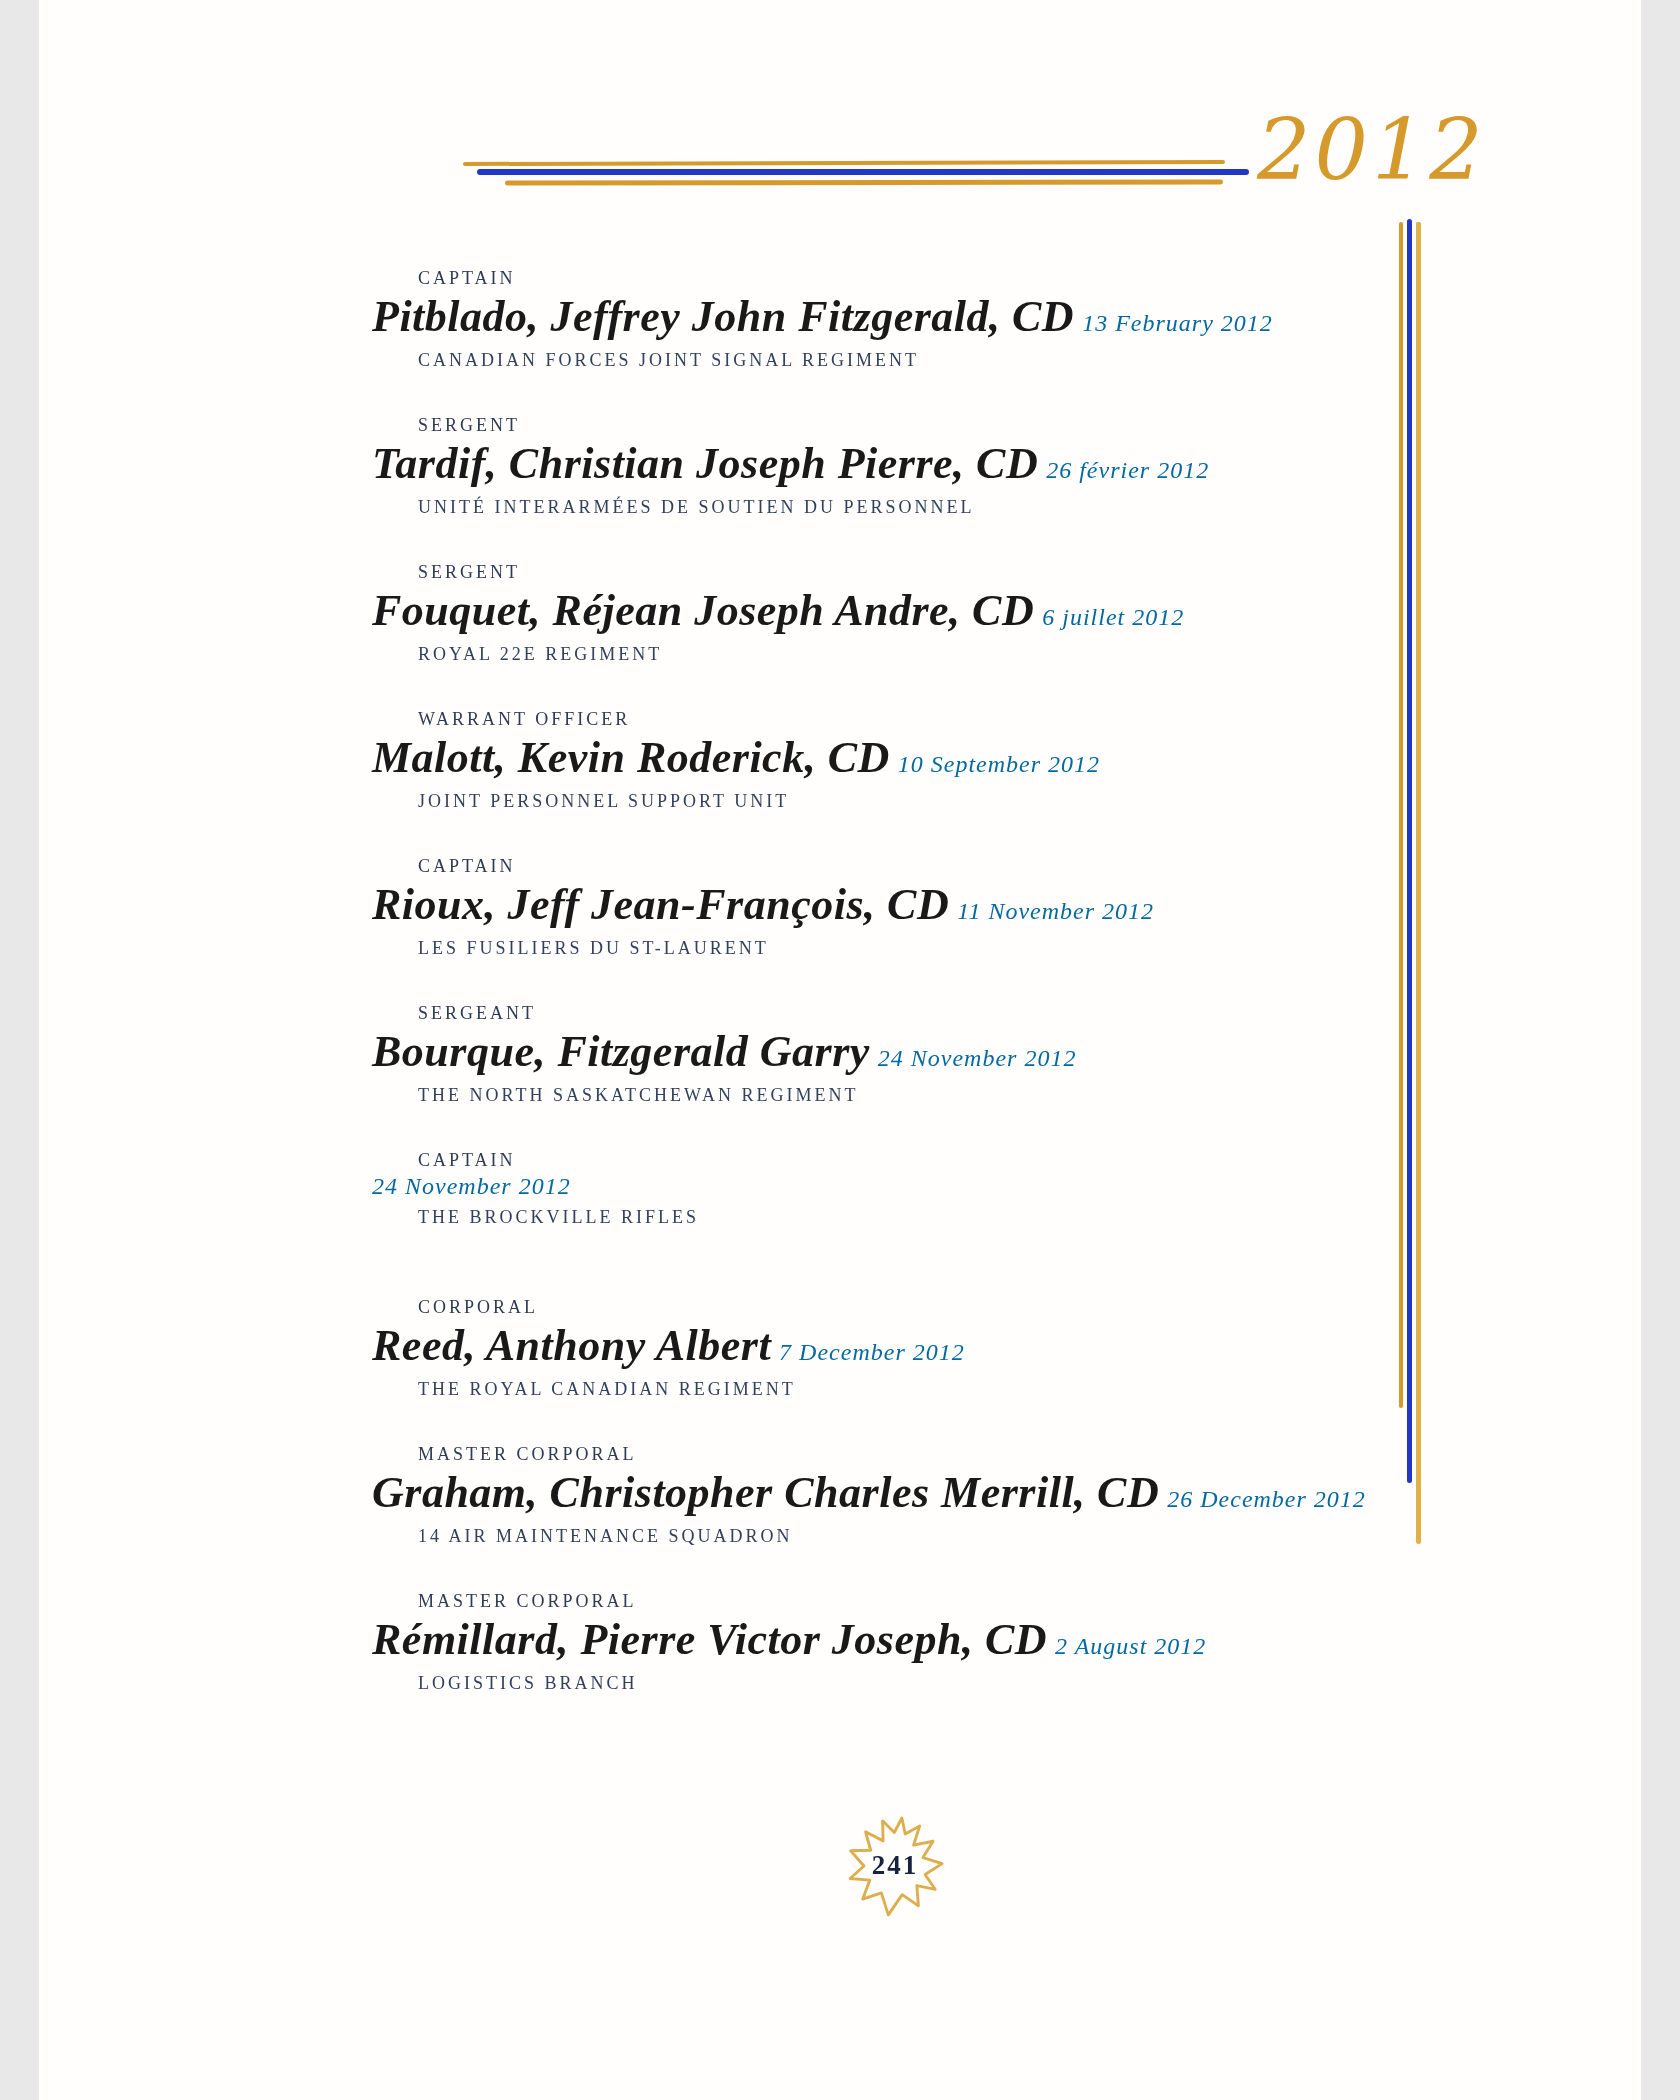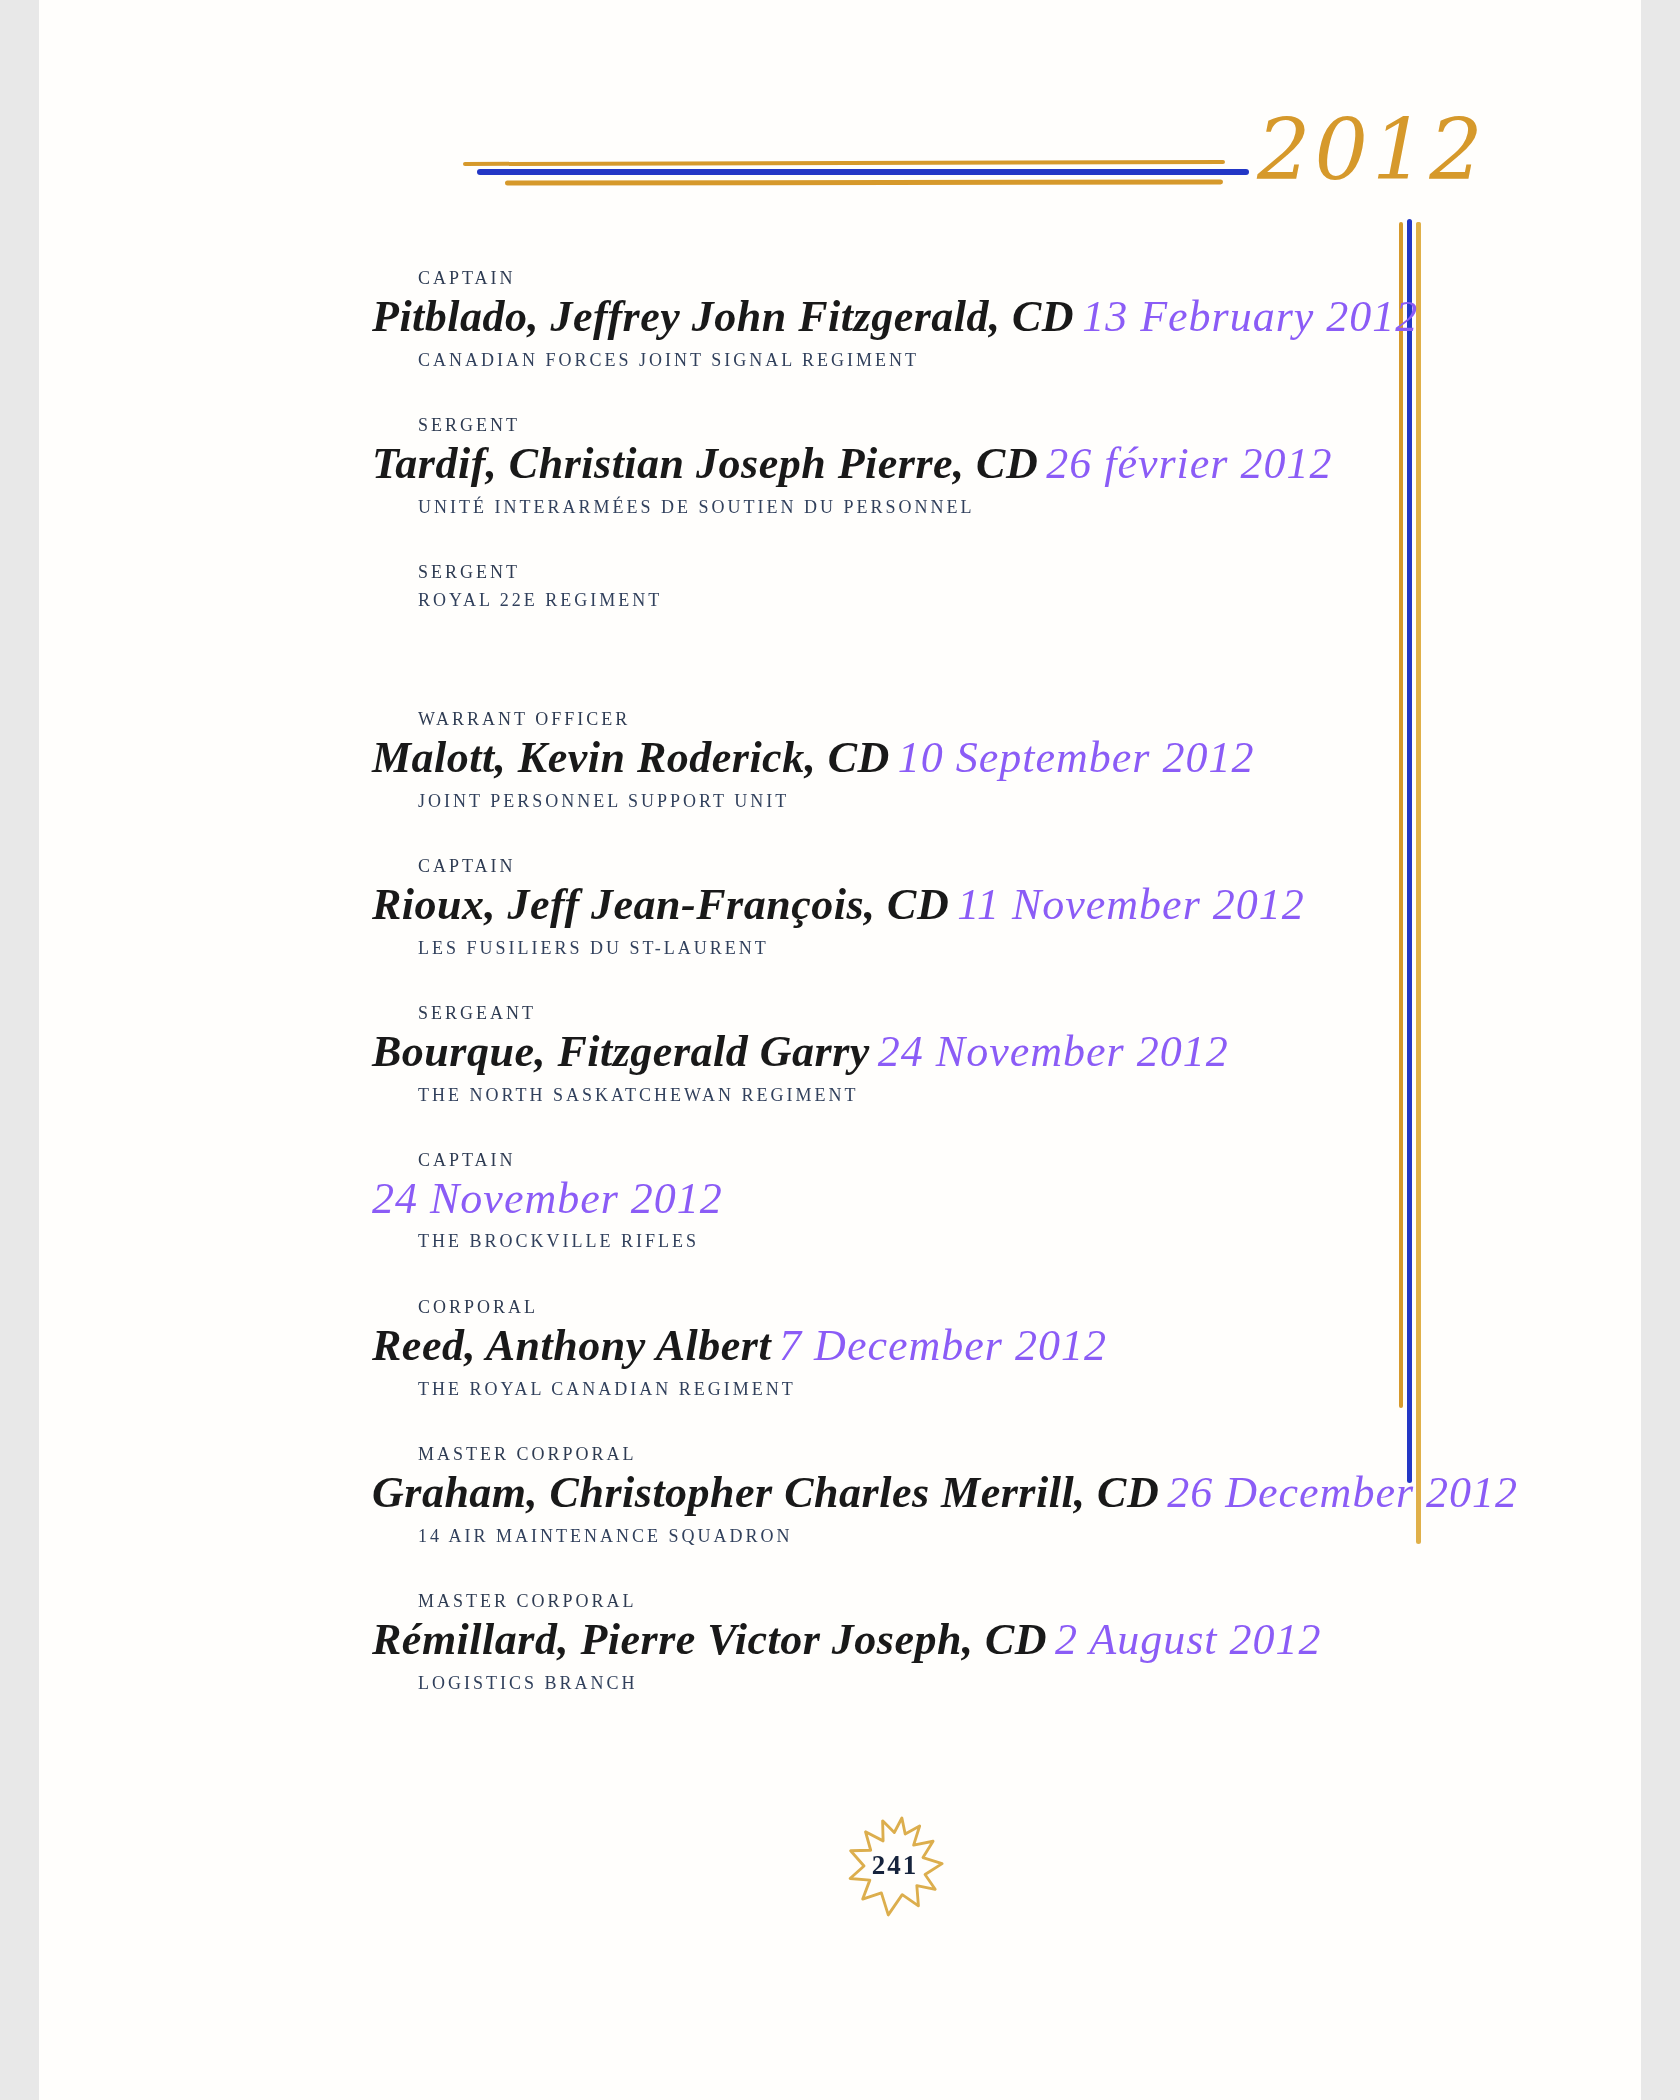--- a/index.html
+++ b/index.html
@@ -42,21 +42,21 @@
     white-space:nowrap;
     margin-top:2px;
   }
   .name{
     font-style:italic;font-weight:bold;
     font-size:44px;line-height:52px;color:#191919;
     letter-spacing:0.5px;
   }
   .date{
     font-style:italic;
-    font-size:44px;color:#8b5cf6;
+    font-size:24px;color:#0369a1;
     letter-spacing:1px;
   }
   .unit{
     margin-left:46px;margin-top:6px;
     font-size:18px;letter-spacing:3px;
     color:#31405c;
     line-height:22px;
   }
   
   .leaf-badge{position:absolute;left:798px;top:1812px;width:116px;height:110px;}
@@ -97,20 +97,24 @@
       <div class="rank">SERGENT</div>
       <div class="name-row">
         <span class="name">Tardif, Christian Joseph Pierre, CD</span>
         <span class="date">26 février 2012</span>
       </div>
       <div class="unit">UNITÉ INTERARMÉES DE SOUTIEN DU PERSONNEL</div>
     </article>
 
     <article class="entry">
       <div class="rank">SERGENT</div>
+      <div class="name-row">
+        <span class="name">Fouquet, Réjean Joseph Andre, CD</span>
+        <span class="date">6 juillet 2012</span>
+      </div>
       <div class="unit">ROYAL 22E REGIMENT</div>
     </article>
 
     <article class="entry">
       <div class="rank">WARRANT OFFICER</div>
       <div class="name-row">
         <span class="name">Malott, Kevin Roderick, CD</span>
         <span class="date">10 September 2012</span>
       </div>
       <div class="unit">JOINT PERSONNEL SUPPORT UNIT</div>

